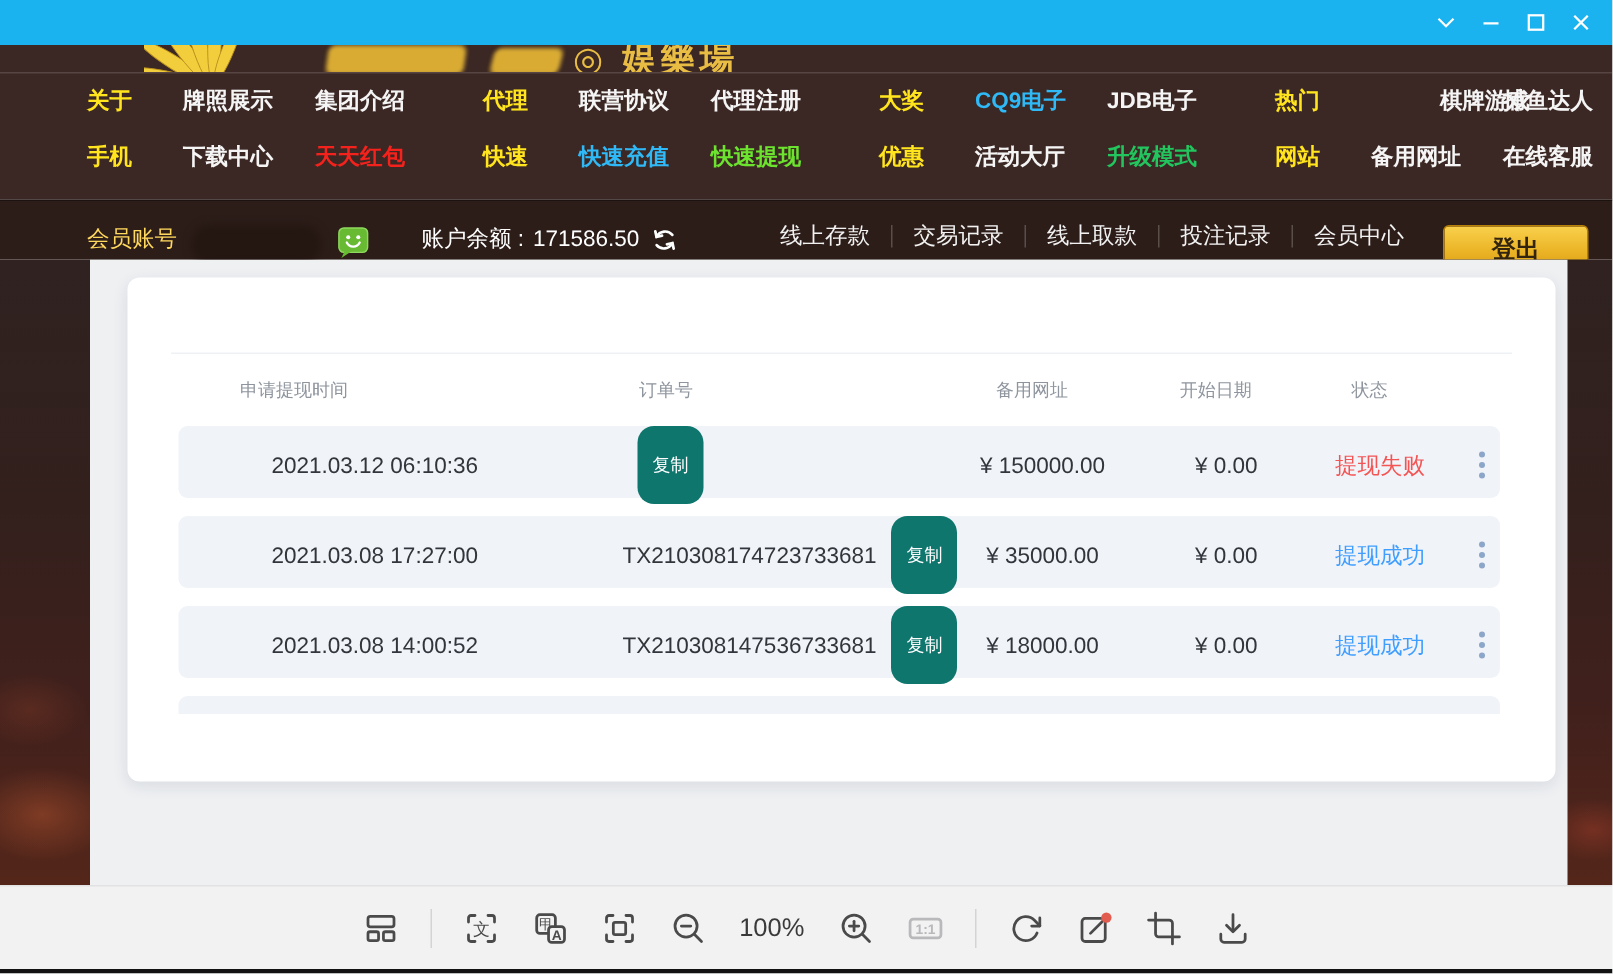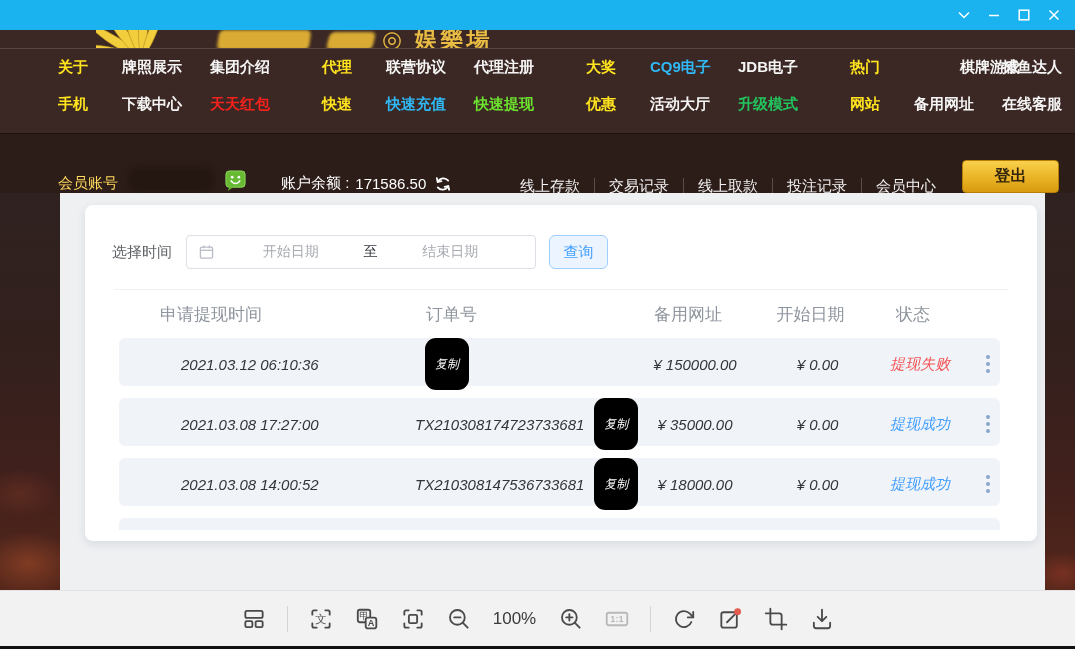--- a/index.html
+++ b/index.html
@@ -17,21 +17,21 @@
   .logo-strip { height:19px; position:relative; border-bottom:1px solid rgba(255,255,255,.14); overflow:hidden; }
   .logo-fan { position:absolute; left:96px; top:-30px; }
   .logo-frag { position:absolute; background:#e2b335; border-radius:5px; filter:blur(1.5px); opacity:.95; }
   .logo-frag.f1 { left:218px; top:0; width:92px; height:20px; transform:skewX(-8deg); }
   .logo-frag.f2 { left:328px; top:2px; width:46px; height:18px; transform:skewX(-14deg); }
   .logo-text { position:absolute; left:382px; top:-6px; font-size:23px; font-weight:bold; color:#e9bd44; letter-spacing:3px; white-space:nowrap; }
   .menu-row { display:grid; grid-template-columns:repeat(4, 64px 88px 112px); padding-left:58px; height:37px; align-items:center; }
   .menu-item { font-size:15px; font-weight:bold; white-space:nowrap; cursor:pointer; }
 
   
-  .account { height:60px; background:#2c1d19; border-top:1px solid rgba(0,0,0,.35); display:flex; align-items:flex-end; padding:0 16px 0 58px; flex:0 0 auto; }
+  .account { height:40px; background:#2c1d19; border-top:1px solid rgba(0,0,0,.35); display:flex; align-items:flex-start; padding:16px 16px 0 58px; flex:0 0 auto; }
   .member-label { color:#ffd85e; font-size:15px; }
   .member-blob { width:86px; height:26px; margin:0 10px; background:#241611; border-radius:12px; filter:blur(3px); }
   .balance { color:#fff; font-size:15px; margin-left:34px; display:flex; align-items:center; }
   .balance .val { margin-left:6px; }
   .refresh { margin-left:8px; display:flex; }
   .acct-links { margin-left:auto; display:flex; align-items:center; }
   .acct-link { color:#f2f2f2; font-size:15px; padding:0 14px; border-right:1px solid rgba(255,255,255,.22); cursor:pointer; line-height:15px; }
   .acct-link:last-child { border-right:none; }
   .logout-btn { margin-left:12px; width:97px; height:33px; border-radius:4px;
     background:linear-gradient(180deg,#f9d04c 0%,#eab325 55%,#d89a0e 100%);
@@ -61,29 +61,29 @@
   .date-input { width:350px; height:34px; border:1px solid #dcdfe6; border-radius:4px; background:#fff;
     display:flex; align-items:center; padding:0 12px; cursor:pointer; }
   .dp-icon { display:flex; margin-right:4px; }
   .dp-ph { flex:1; text-align:center; font-size:14px; color:#a8abb2; }
   .dp-sep { font-size:14px; color:#32363c; }
   .search-btn { margin-left:13px; width:59px; height:34px; background:#ecf5ff; border:1px solid #a0cfff;
     border-radius:6px; color:#409eff; font-size:15px; display:flex; align-items:center; justify-content:center; cursor:pointer; }
 
   .table-divider { border-top:1px solid #eef1f5; margin:20px 2px 0; }
   .tgrid { display:grid; grid-template-columns:266px 205px 150px 95px 110px 1fr; align-items:center; padding-left:30px; }
-  .thead { height:48px; color:#8f959e; font-size:17px; }
+  .thead { height:48px; color:#8f959e; font-size:12px; }
   .thead .col-time { padding-left:18px; }
   .thead .col-order { padding-left:18px; }
   .col-time { padding-left:0; }
   .col-amount,.col-fee,.col-status { text-align:center; }
-  .trow { height:48px; background:#f0f3f8; border-radius:6px; margin:0 10px 12px 7px; font-size:15px; color:#32363c;font-style:italic; }
+  .trow { height:48px; background:#f0f3f8; border-radius:6px; margin:0 10px 12px 7px; font-size:15px; color:#32363c; }
   .trow .col-time { padding-left:32px; }
   .col-order { display:flex; align-items:center; }
-  .copy-pill { margin-left:10px; background:#000000; color:#fff; font-size:12px; line-height:12px;
+  .copy-pill { margin-left:10px; background:#0f766e; color:#fff; font-size:12px; line-height:12px;
     padding:20px 10px; border-radius:11px; cursor:pointer; white-space:nowrap; }
   .col-dots { display:flex; justify-content:center; cursor:pointer; }
   .dots { display:flex; flex-direction:column; gap:3px; }
   .dots i { width:4px; height:4px; border-radius:50%; background:#8ba6c9; }
   .trow-stub { height:12px; background:#f0f3f8; border-radius:6px 6px 0 0; margin:0 10px 0 7px; }
 
   
   .toolbar { height:59px; flex:0 0 auto; background:#f2f2f3; border-top:1px solid #e2e2e4; border-bottom:3px solid #121212;
     display:flex; align-items:center; justify-content:center; gap:20px; }
   .tb-icon { width:26px; height:26px; display:flex; align-items:center; justify-content:center; cursor:pointer; }
@@ -197,37 +197,20 @@
       <span class="acct-link">投注记录</span>
       <span class="acct-link">会员中心</span>
     </div>
     <div class="logout-btn">登出</div>
   </div>
 
   <div class="main">
     <div class="panel">
 
       <div class="card">
-        <div class="filter-row">
-          <span class="filter-label">选择时间</span>
-          <div class="date-input">
-            <span class="dp-icon">
-              <svg width="15" height="16" viewBox="0 0 16 16" stroke="#b9bdc6" stroke-width="1.4" fill="none">
-                <rect x="1.5" y="2.8" width="13" height="11.7" rx="1.5"></rect>
-                <line x1="1.5" y1="6.2" x2="14.5" y2="6.2"></line>
-                <line x1="5" y1="1" x2="5" y2="4"></line>
-                  <line x1="11" y1="1" x2="11" y2="4"></line>
-              </svg>
-            </span>
-            <span class="dp-ph">开始日期</span>
-            <span class="dp-sep">至</span>
-            <span class="dp-ph">结束日期</span>
-          </div>
-          <div class="search-btn">查询</div>
-        </div>
 
         <div class="table-divider"></div>
 
         <div class="tgrid thead">
           <span class="col-time">申请提现时间</span>
           <span class="col-order">订单号</span>
           <span class="col-amount">备用网址</span>
           <span class="col-fee">开始日期</span>
           <span class="col-status">状态</span>
           <span></span>

